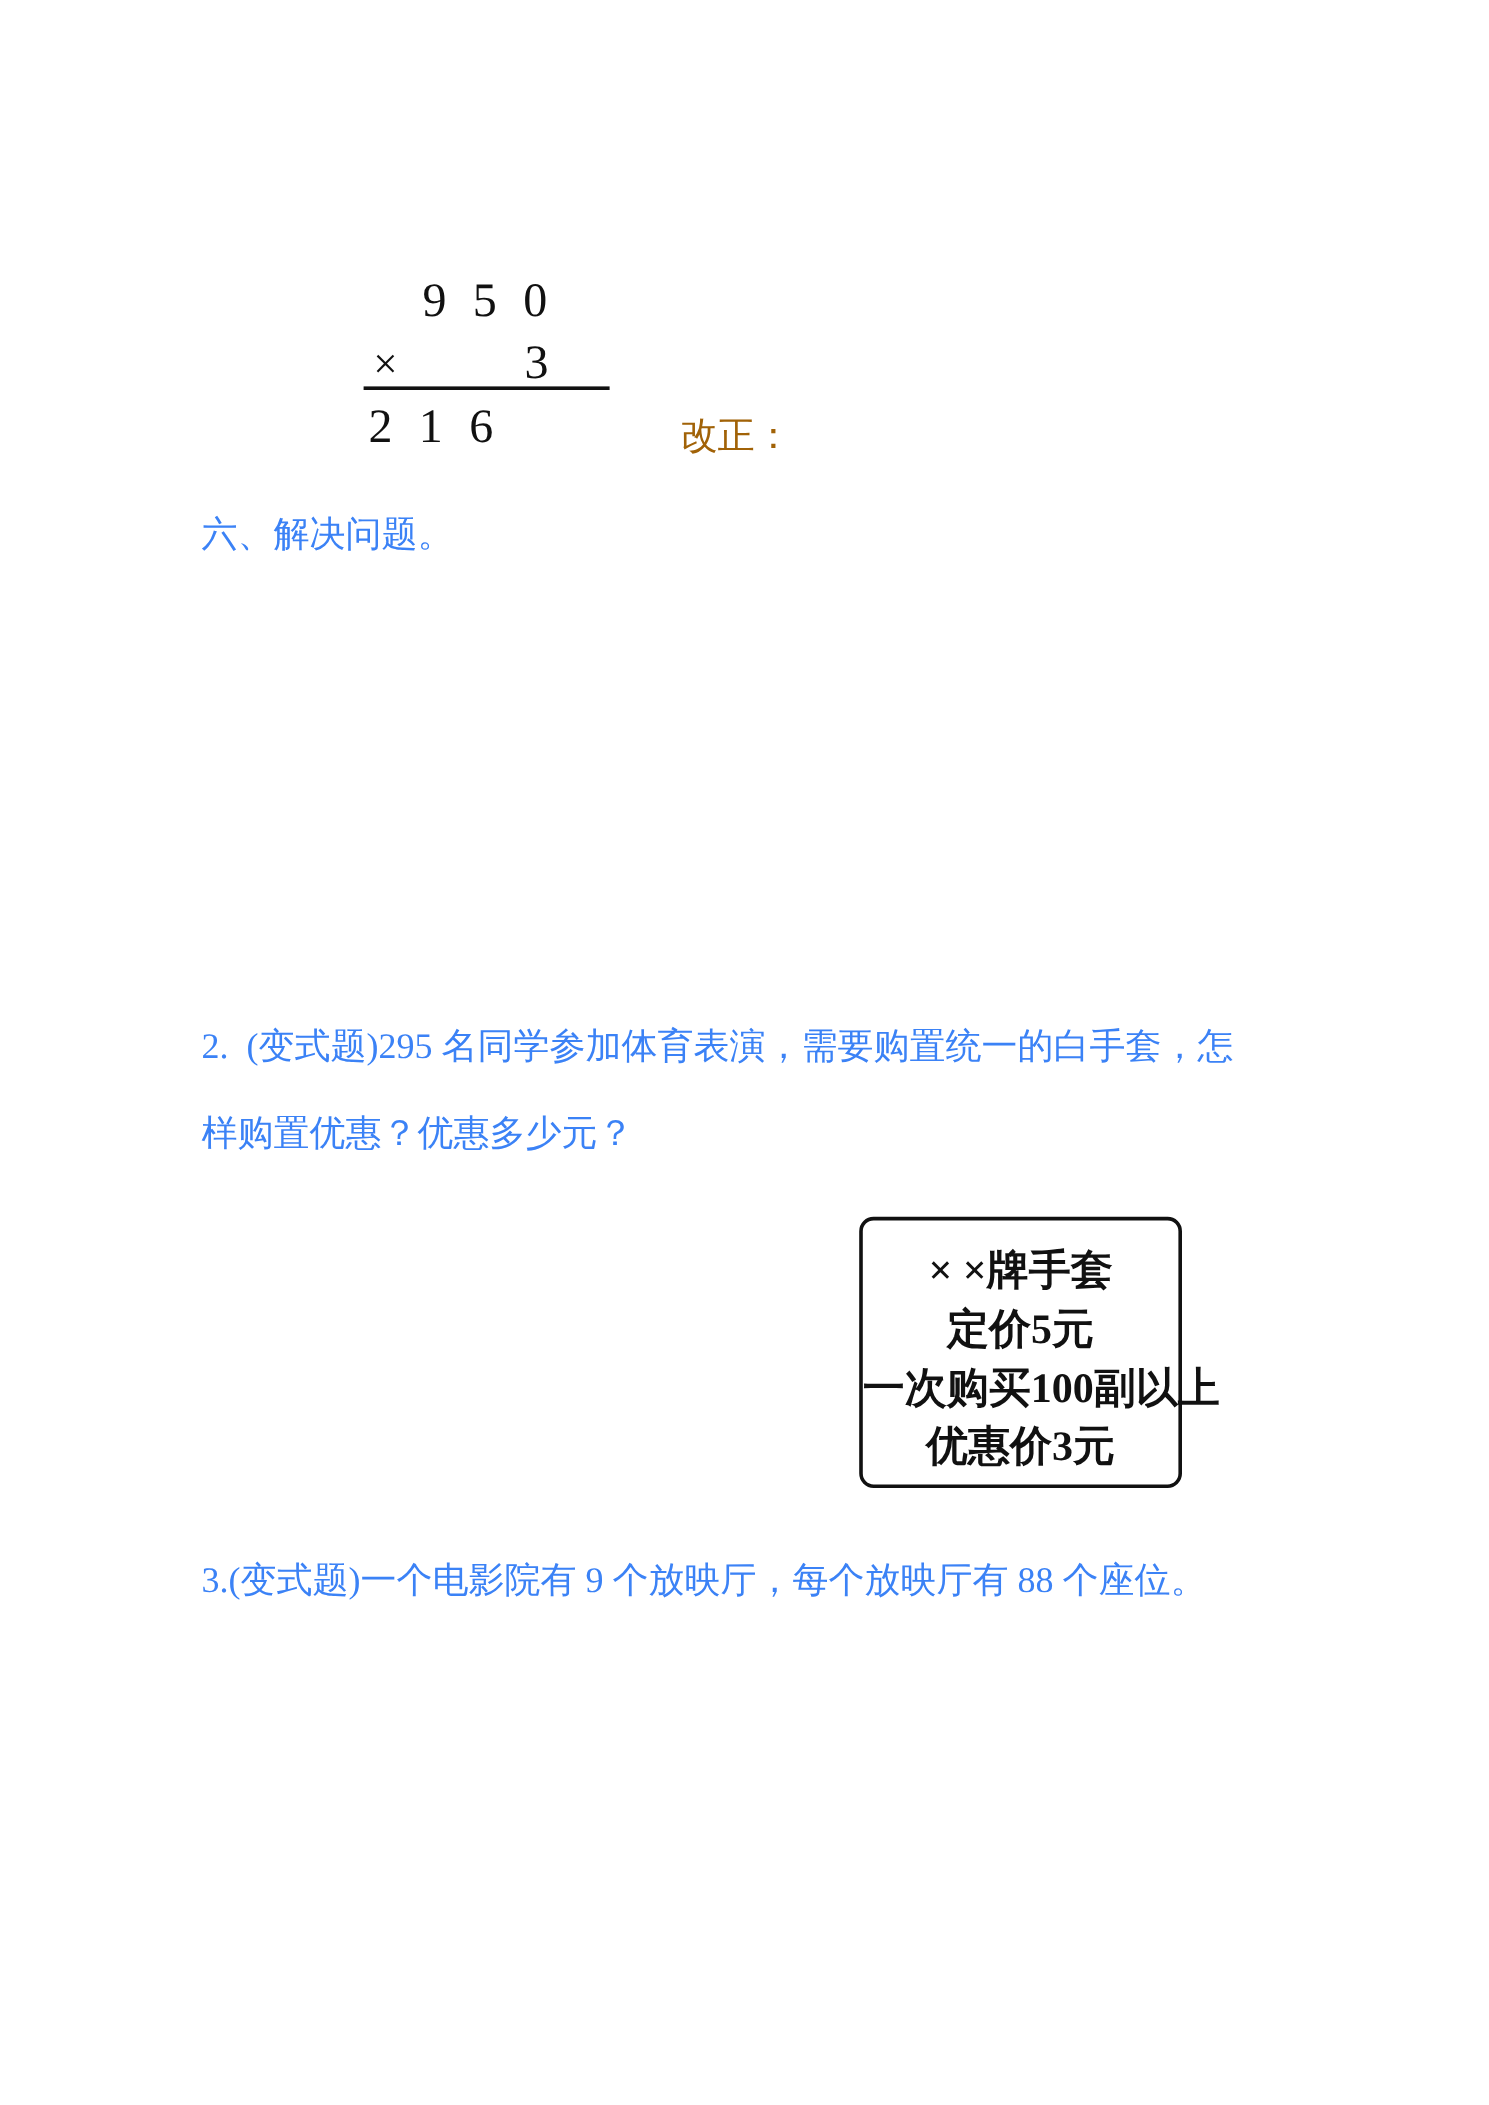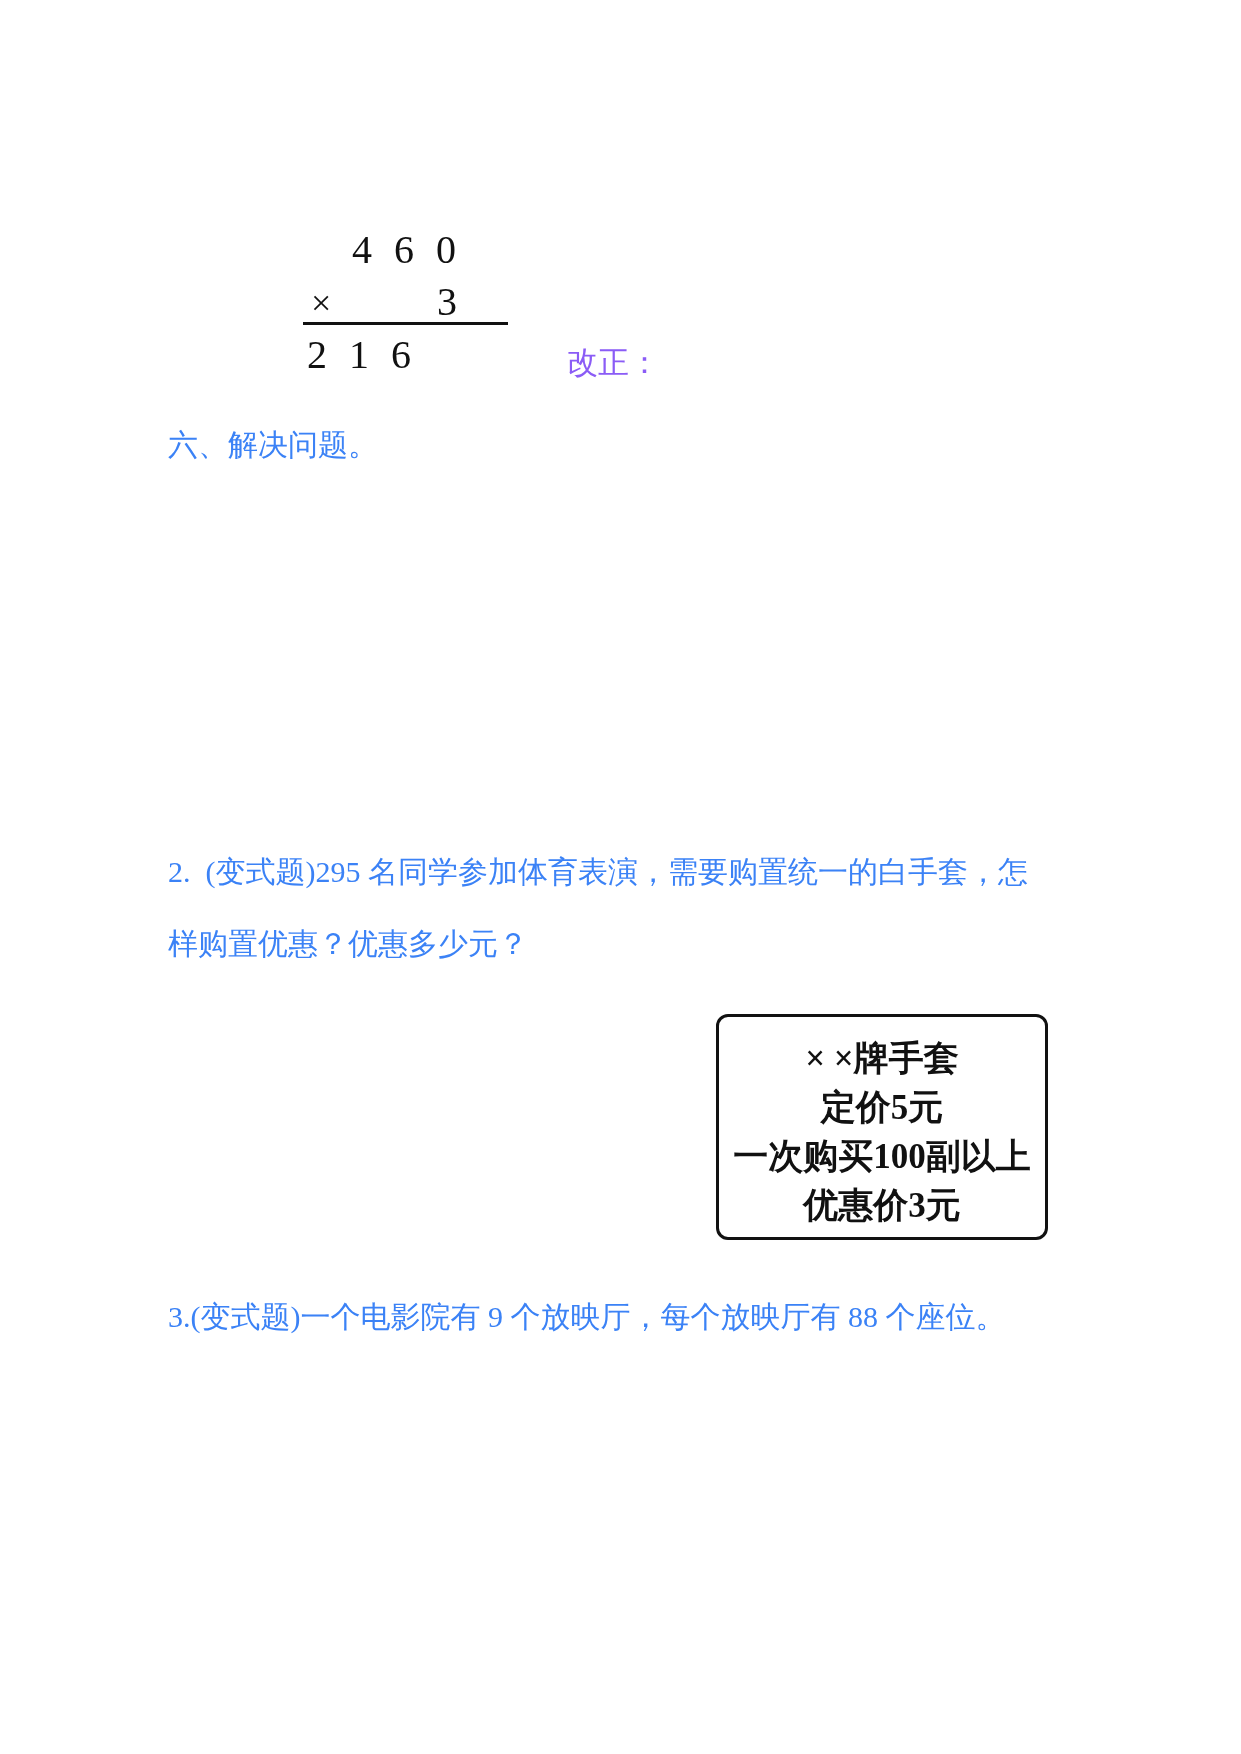--- a/index.html
+++ b/index.html
@@ -25,21 +25,21 @@
     white-space: pre;
     color: #111;
   }
   .m-top    { left: 352px; top: 226px; }
   .m-times  { position: absolute; left: 311px; top: 282px; font-size: 36px; color: #111; }
   .m-factor { position: absolute; left: 437px; top: 278px; font-size: 40px; color: #111; }
   .m-rule   { position: absolute; left: 303px; top: 322px; width: 205px; height: 3px; background: #111; }
   .m-prod   { left: 307px; top: 331px; }
   .m-correction {
     position: absolute; left: 567px; top: 342px;
-    font-size: 31px; white-space: pre; color: #8b5cf6;
+    font-size: 31px; white-space: pre; color: #a16207;
   }
 
   
   .text-line {
     position: absolute;
     left: 168px;
     font-size: 30px;
     white-space: pre;
     color: #3b82f6;
   }
@@ -49,21 +49,21 @@
   .bl2 { top: 852px; }
   .bl3 { top: 908px; margin-top: 16px; }
   .bl4 { top: 1297px; }
   .bl5 { top: 1384px; }
 
   
   .sign-box {
     position: absolute;
     left: 716px;
     top: 1014px;
-    width: 332px;
+    width: 269px;
     height: 226px;
     box-sizing: border-box;
     border: 3px solid #111;
     border-radius: 12px;
     background: #ffffff;
     text-align: center;
     padding-top: 17px;
   }
   .sign-line {
     font-size: 35px;
@@ -72,21 +72,21 @@
     white-space: pre;
     color: #111;
   }
 </style>
 </head>
 <body>
 
 <div class="page">
 
   <div>
-    <div class="mult-digits m-top">460</div>
+    <div class="mult-digits m-top">950</div>
     <div class="m-times">×</div>
     <div class="m-factor">3</div>
     <div class="m-rule"></div>
     <div class="mult-digits m-prod">216</div>
     <div class="m-correction">改正：</div>
   </div>
 
   <div class="text-line sec-head">六、解决问题。</div>
 
 

